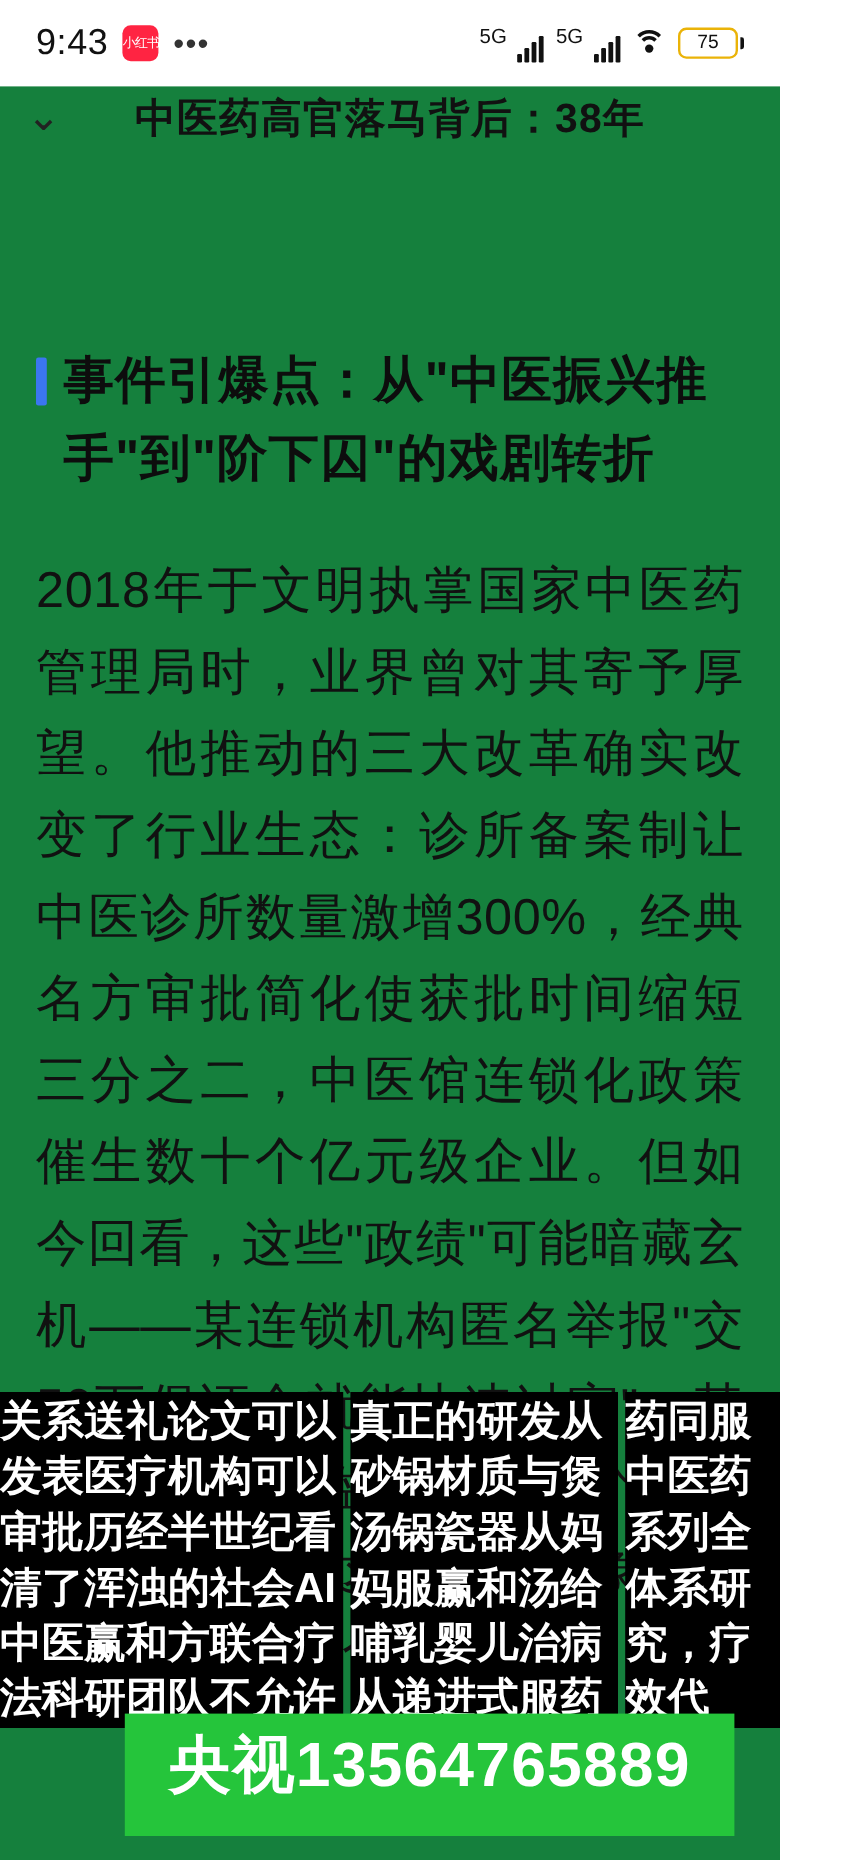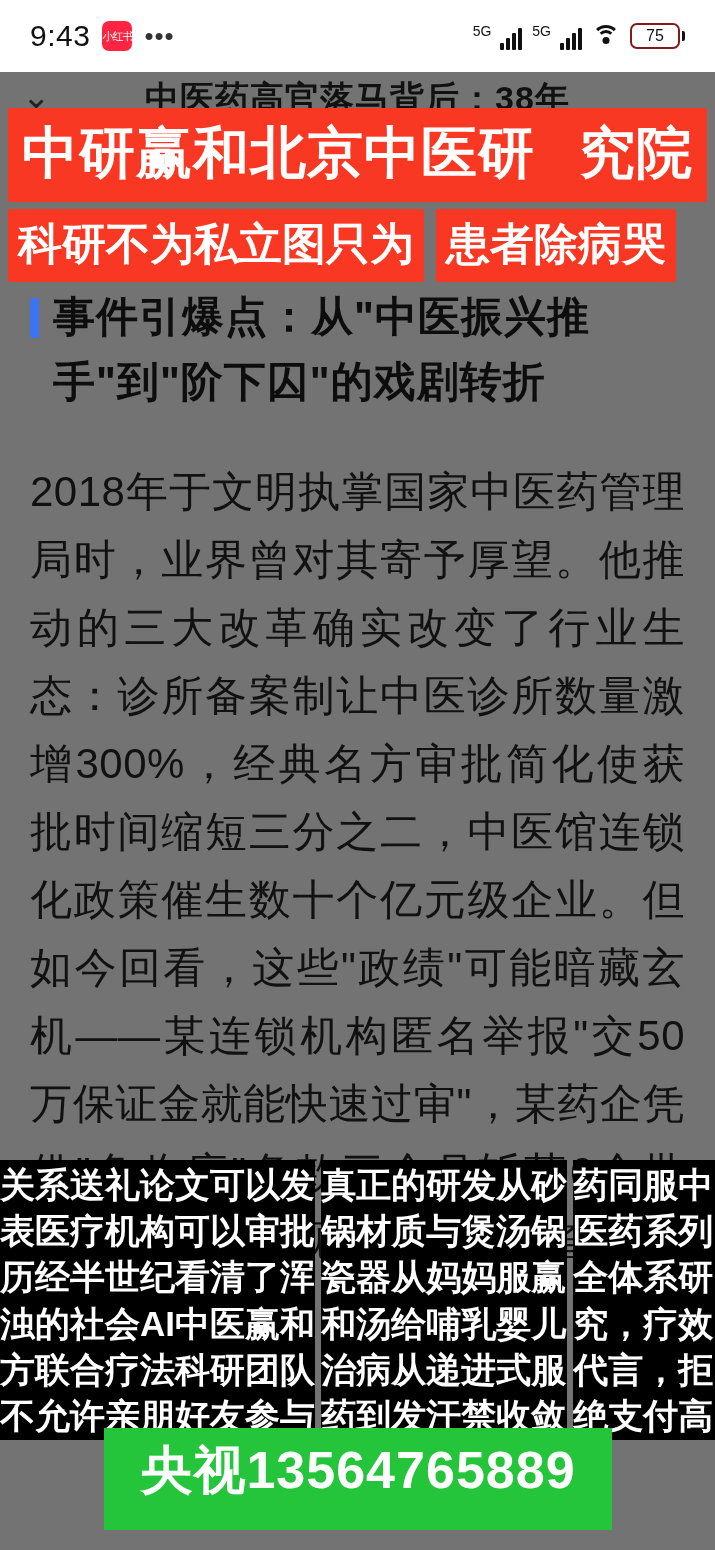--- a/index.html
+++ b/index.html
@@ -5,23 +5,23 @@
   * { box-sizing: border-box; margin: 0; padding: 0; }
   html, body {
     width: 715px;
     height: 1550px;
     background: #ffffff;
     font-family: "Liberation Sans", sans-serif;
     overflow: hidden;
   }
   .phone {
     position: relative;
-    width: 715px;
+    width: 650px;
     height: 1550px;
-    background: #737373;
+    background: #15803d;
     overflow: hidden;
   }
 
   
   .statusbar {
     height: 72px;
     display: flex;
     align-items: center;
     padding: 0 30px;
     background: #ffffff;
@@ -39,21 +39,21 @@
     background: #ff2442;
     color: #fff;
     font-size: 11px;
     line-height: 30px;
     letter-spacing: -1px;
   }
   .sb-dots { font-size: 26px; color: #333; letter-spacing: 1px; line-height: 1; }
   .sb-spacer { flex: 1; }
   .sb-right { display: flex; align-items: center; gap: 10px; }
   .sig { display: flex; align-items: flex-end; gap: 9px; }
-  .sig-label { font-size: 14px; color: #111; margin-bottom: 11px; }
+  .sig-label { font-size: 17px; color: #111; margin-bottom: 11px; }
   .bars { display: flex; align-items: flex-end; gap: 2px; height: 24px; }
   .bars i { display: block; width: 4px; background: #111; border-radius: 1px; }
   .bars i:nth-child(1) { height: 7px; }
   .bars i:nth-child(2) { height: 12px; }
   .bars i:nth-child(3) { height: 17px; }
   .bars i:nth-child(4) { height: 22px; }
   .wifi { position: relative; width: 28px; height: 22px; }
   .wifi span {
     position: absolute;
     left: 50%;
@@ -68,21 +68,21 @@
   .wifi .w2 { width: 18px; height: 18px; top: 5px; }
   .wifi .w3 {
     width: 7px; height: 7px; top: 12px;
     background: #111; border-radius: 50%; border: none;
   }
   .battery {
     display: flex; align-items: center;
   }
   .batt-body {
     width: 50px; height: 26px;
-    border: 2px solid #7f1d1d;
+    border: 2px solid #eab308;
     border-radius: 7px;
     display: flex;
     align-items: center;
     justify-content: center;
     font-size: 16px;
     color: #111;
   }
   .batt-tip {
     width: 3px; height: 10px;
     background: #111;
@@ -281,30 +281,20 @@
         <div class="batt-tip"></div>
       </div>
     </div>
   </div>
 
   <div class="art-header">
     <div class="chev">⌄</div>
     <div class="art-title">中医药高官落马背后：38年</div>
   </div>
 
-  <div class="banner">
-    <div class="banner-row1">
-      <span class="seg1">中研赢和北京中医研</span>
-      <span class="seg2">究院</span>
-    </div>
-    <div class="banner-row2">
-      <div class="b2a">科研不为私立图只为</div>
-      <div class="b2b">患者除病哭</div>
-    </div>
-  </div>
 
   <div class="subhead-wrap">
     <div class="subhead-bar"></div>
     <div class="subhead">事件引爆点：从"中医振兴推手"到"阶下囚"的戏剧转折</div>
   </div>
 
   <div class="body-para">2018年于文明执掌国家中医药管理局时，业界曾对其寄予厚望。他推动的三大改革确实改变了行业生态：诊所备案制让中医诊所数量激增300%，经典名方审批简化使获批时间缩短三分之二，中医馆连锁化政策催生数十个亿元级企业。但如今回看，这些"政绩"可能暗藏玄机——某连锁机构匿名举报"交50万保证金就能快速过审"，某药企凭借"免临床"条款三个月斩获6个批文，这些异常现象与当前调查高度重合。</div>
 
   <div class="watermark">赢和中医</div>
 

